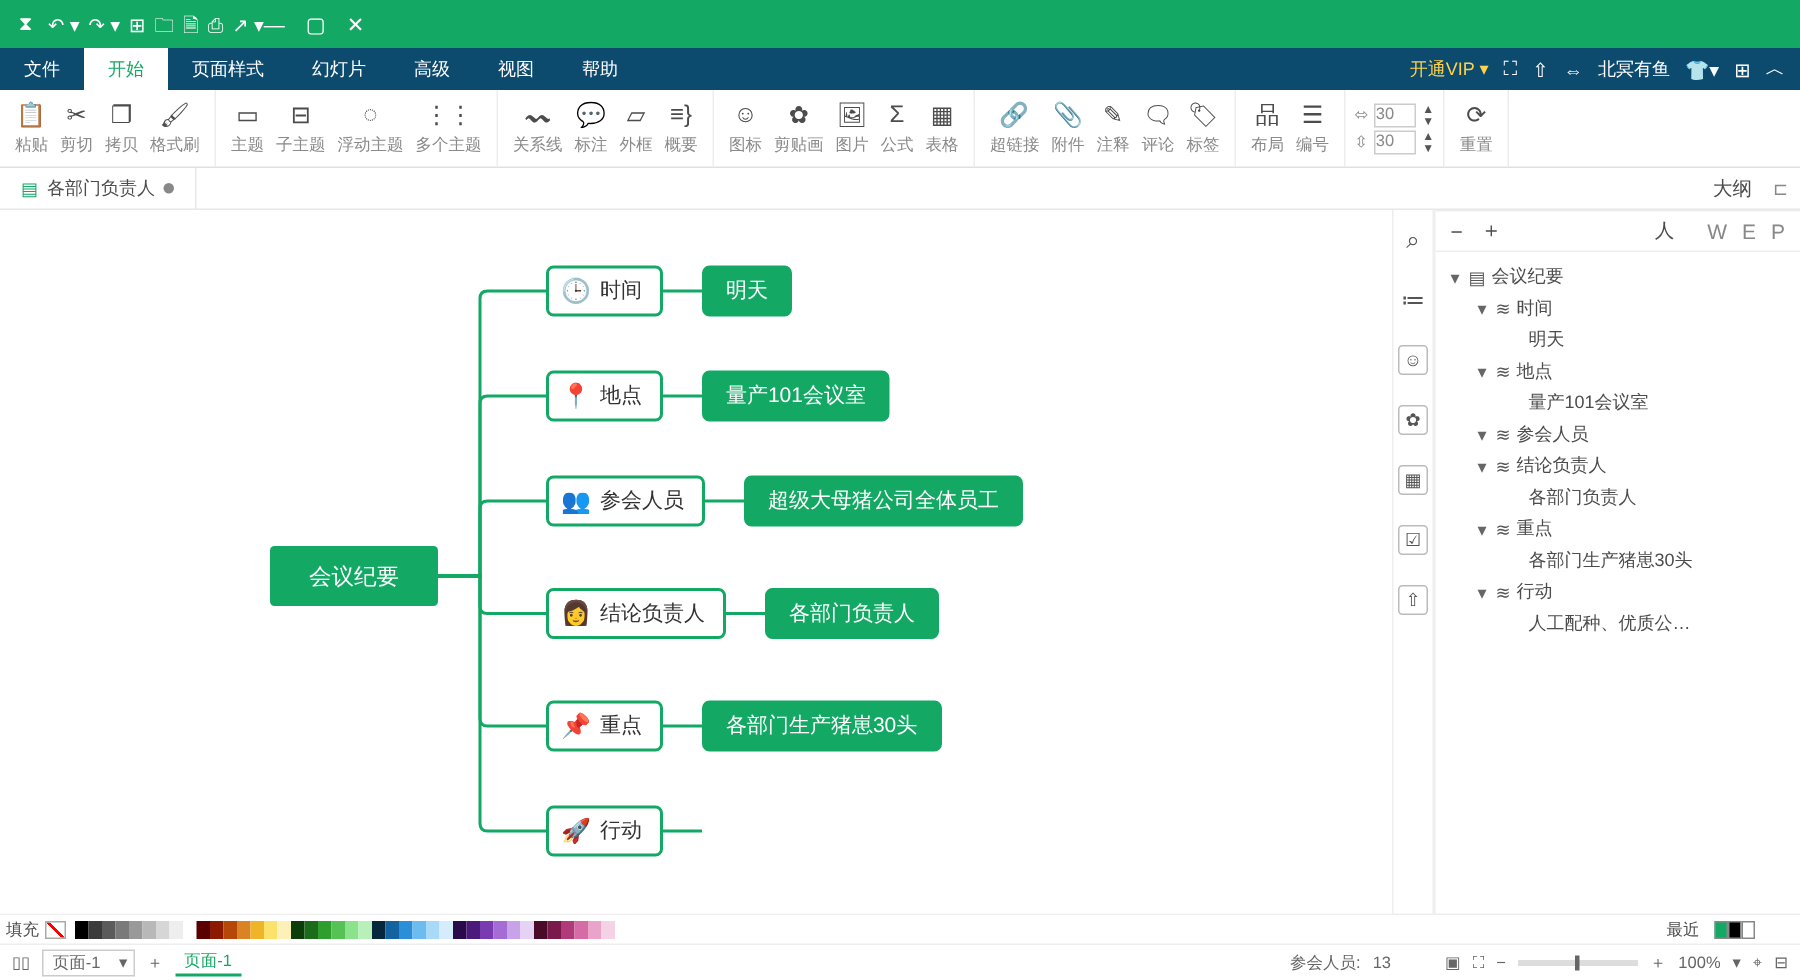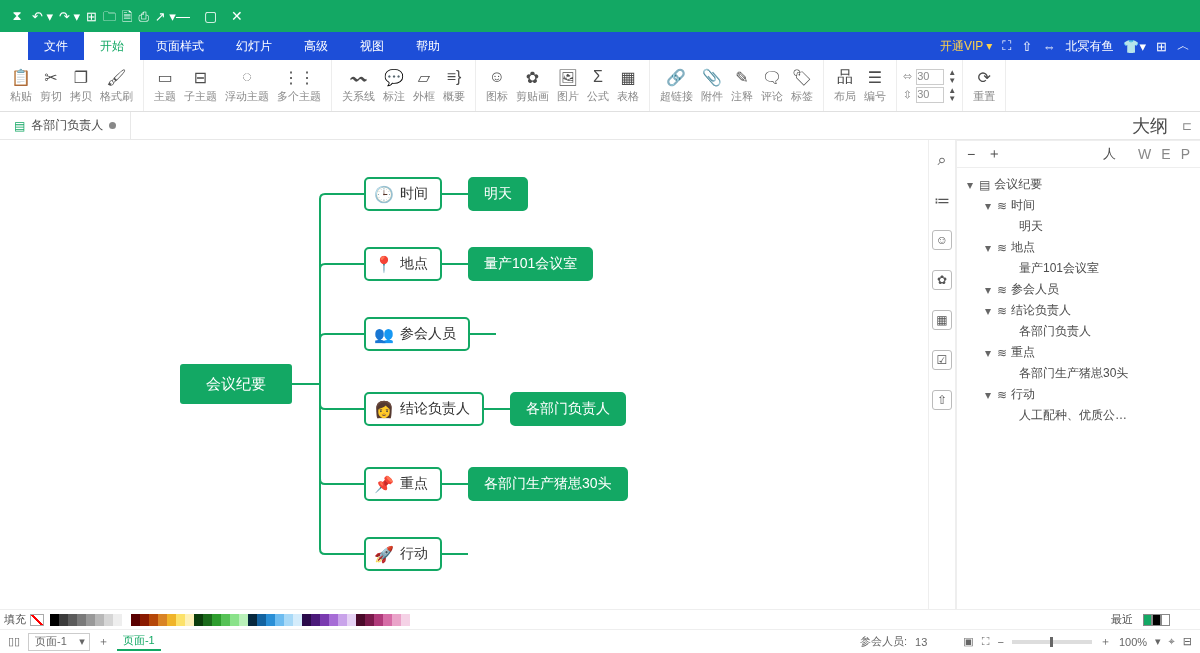--- a/index.html
+++ b/index.html
@@ -3,21 +3,21 @@
 <meta charset="utf-8">
 <style>
 *{box-sizing:border-box;margin:0;padding:0;font-family:"Microsoft YaHei",Arial,sans-serif;}
 html,body{width:1200px;height:653px;overflow:hidden;background:#fff;color:#4c4c4c;}
 .title-bar{height:32px;background:#13a864;display:flex;align-items:center;color:#fff;font-size:12px;padding:0 8px;}
 .tb-left{display:flex;align-items:center;gap:6px;}
 .tb-icon{width:18px;height:18px;display:flex;align-items:center;justify-content:center;}
 .qa-icon{color:#fff;font-size:13px;line-height:1;}
 .tb-center{flex:1;text-align:center;font-size:13px;}
 .tb-right{display:flex;gap:14px;font-size:14px;}
-.menu-bar{height:28px;background:#1d4ed8;display:flex;align-items:center;color:#fff;font-size:12px;margin-left:28px;}
+.menu-bar{height:28px;background:#0c4a6e;display:flex;align-items:center;color:#fff;font-size:12px;}
 .menu-item{padding:0 16px;height:28px;display:flex;align-items:center;}
 .menu-item.active{background:#fff;color:#13a864;}
 .menu-right{margin-left:auto;display:flex;align-items:center;gap:10px;padding-right:10px;}
 .vip{color:#ffd24a;font-size:12px;}
 .ribbon{height:52px;border-bottom:1px solid #e0e0e0;display:flex;align-items:stretch;font-size:11px;color:#8a8a8a;overflow:hidden;}
 .ribbon-group,.ribbon-group-vert{display:flex;align-items:center;padding:2px 6px;border-right:1px solid #ededed;}
 .rbtn{display:flex;flex-direction:column;align-items:center;justify-content:center;min-width:30px;gap:2px;padding:2px 4px;}
 .rbtn .ico{font-size:16px;height:20px;display:flex;align-items:center;color:#4c4c4c;}
 .rbtn .lbl{white-space:nowrap;}
 .ribbon-group-vert{flex-direction:column;justify-content:center;gap:2px;}
@@ -228,21 +228,21 @@
       </div>
   </div>
 </div>
 
 <div class="tab-strip">
   <div class="doc-tab">
     <span style="color:#13a864">▤</span>
     <span>各部门负责人</span>
     <span class="dot"></span>
   </div>
-  <div style="margin-left:auto;padding:0 14px;font-size:18px;">大纲</div>
+  <div style="margin-left:auto;padding:0 14px;font-size:13px;">大纲</div>
   <span style="padding-right:8px;color:#888;">⊏</span>
 </div>
 
 <div class="workspace">
   <div class="canvas">
     <svg class="lines" width="920" height="470">
       <g stroke="#13a864" stroke-width="2" fill="none">
         <path d="M292 244 L320 244 L320 59 Q320 54 325 54 L364 54"></path>
         <path d="M292 244 L320 244 L320 129 Q320 124 325 124 L364 124"></path>
         <path d="M292 244 L320 244 L320 199 Q320 194 325 194 L364 194"></path>
@@ -270,20 +270,21 @@
           </div>
           <div class="mm-link"></div>
           <div class="mm-sub">量产101会议室</div>
         </div>
         <div class="mm-branch" style="top: 177px;">
           <div class="mm-topic">
             <span class="tico">👥</span>
             <span>参会人员</span>
           </div>
           <div class="mm-link"></div>
+          <div class="mm-sub">超级大母猪公司全体员工</div>
         </div>
         <div class="mm-branch" style="top: 252px;">
           <div class="mm-topic">
             <span class="tico">👩</span>
             <span>结论负责人</span>
           </div>
           <div class="mm-link"></div>
           <div class="mm-sub">各部门负责人</div>
         </div>
         <div class="mm-branch" style="top: 327px;">

